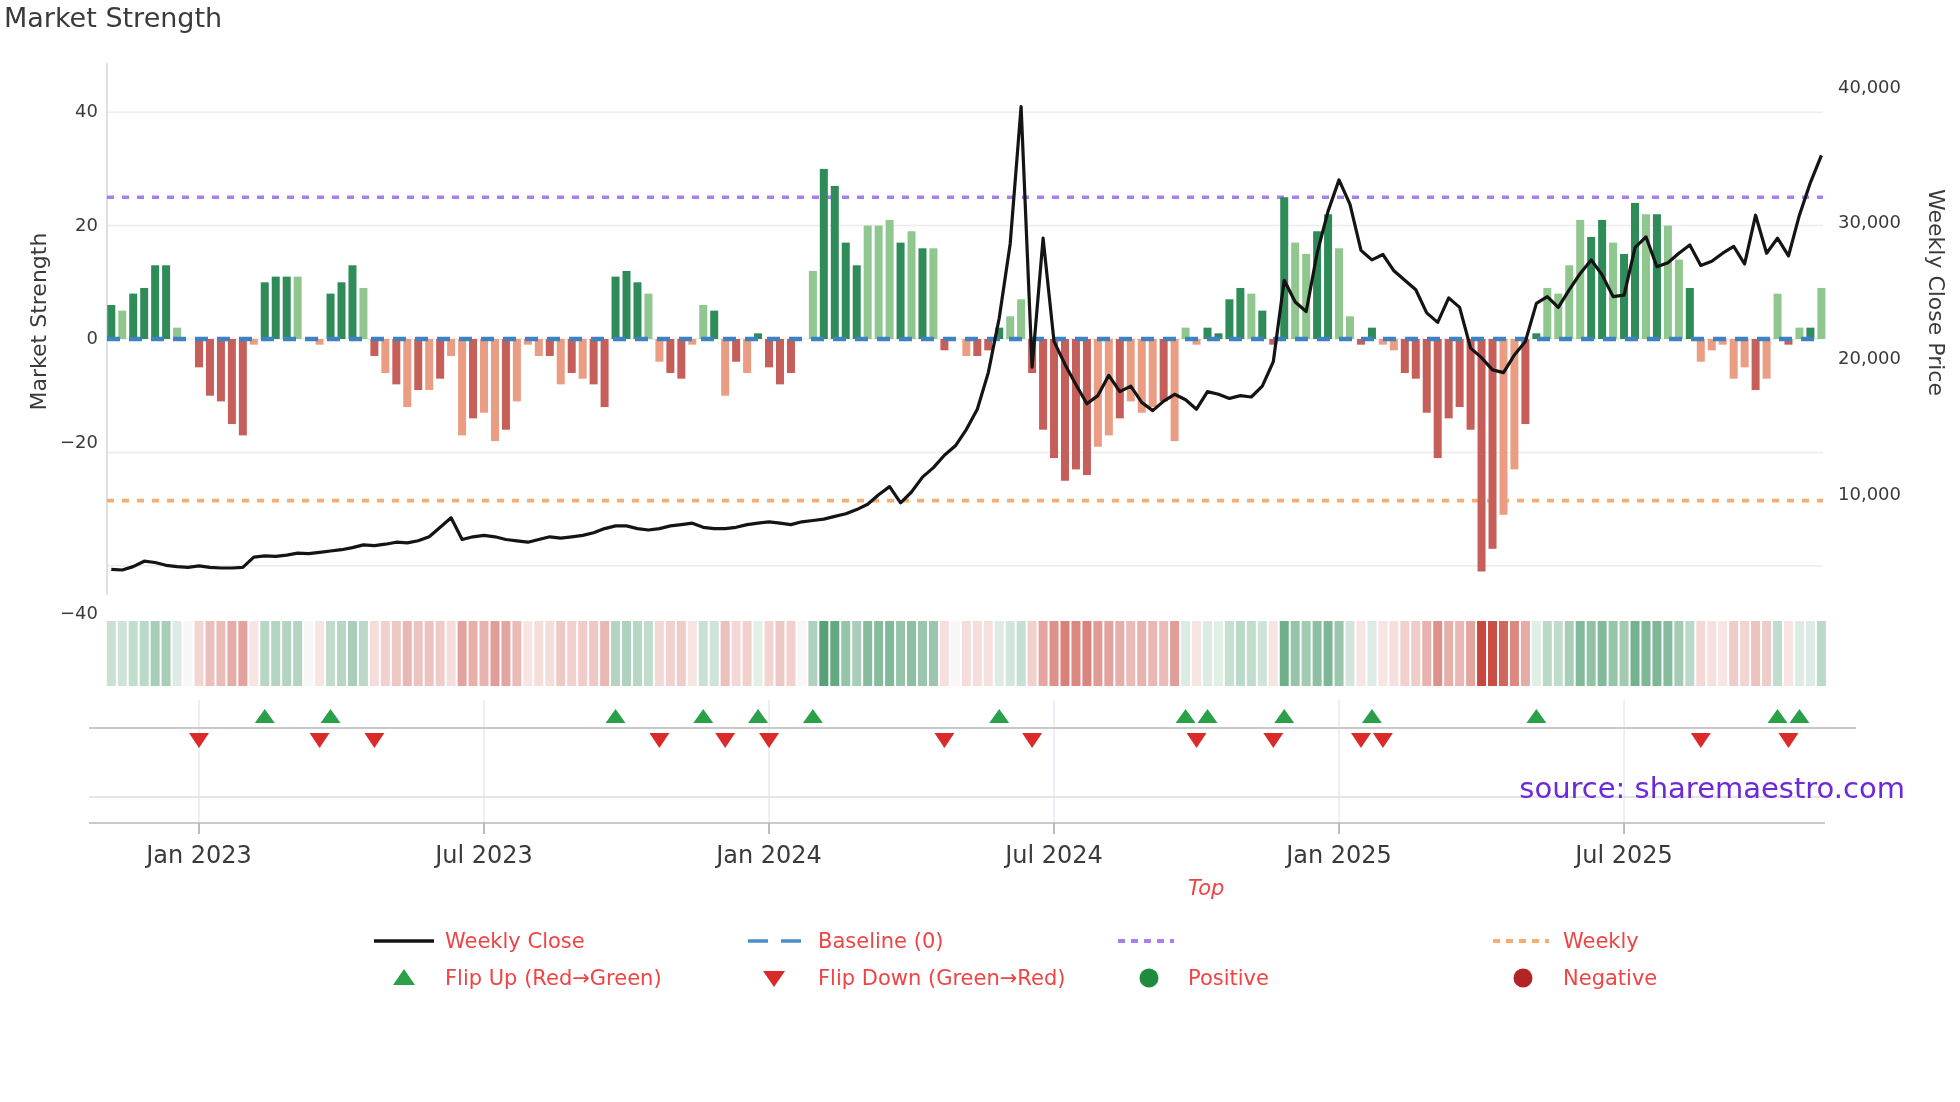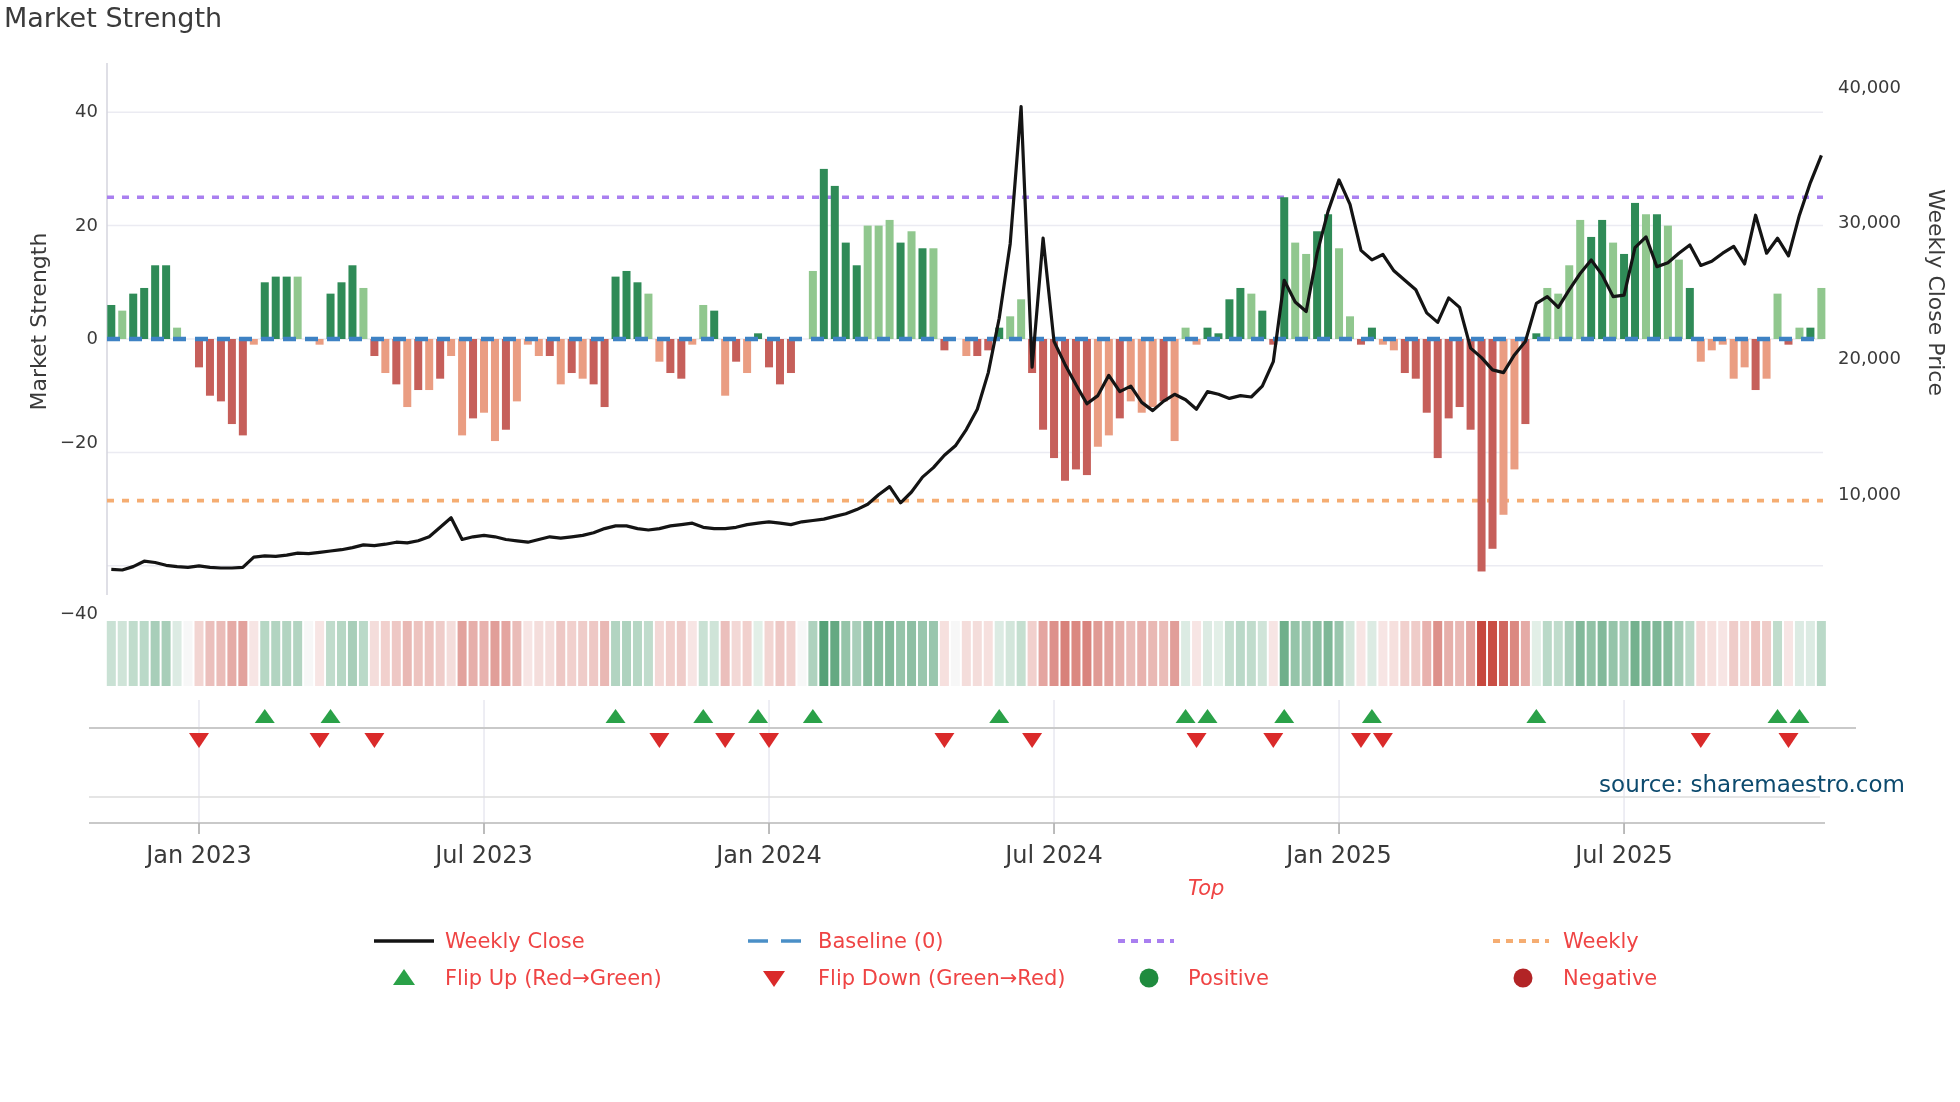--- a/index.html
+++ b/index.html
@@ -6,21 +6,21 @@
   #canvas{position:relative;width:1960px;height:1090px;background:#ffffff;overflow:hidden;
           font-family:"DejaVu Sans","Liberation Sans",sans-serif;color:#3a3a3a;}
   #page-title{position:absolute;left:4px;top:2px;font-size:27px;font-weight:400;color:#3b3b3b;margin:0;}
   .ylabel{position:absolute;font-size:22px;color:#3a3a3a;white-space:nowrap;}
   #ylabel-left{left:-62px;top:309px;width:200px;text-align:center;transform:rotate(-90deg);}
   #ylabel-right{left:1826px;top:280px;width:220px;text-align:center;transform:rotate(90deg);}
   #chart-svg{position:absolute;left:0;top:0;}
   .ticklabel{position:absolute;font-size:18px;color:#3a3a3a;white-space:nowrap;}
   .ticklabel.left{text-align:right;width:70px;}
   .ticklabel.xdate{font-size:24px;text-align:center;width:120px;}
-  #source-text{position:absolute;right:55px;top:771px;font-size:23px;color:#0c4a6e;}
+  #source-text{position:absolute;right:55px;top:771px;font-size:29px;color:#6d28d9;}
   .legend-swatch{position:absolute;}
   .legend-label{position:absolute;font-size:21px;color:#ef4444;white-space:nowrap;}
 </style>
 </head>
 <body>
 
 <div id="canvas">
   <h1 id="page-title">Market Strength</h1>
   <div class="ylabel" id="ylabel-left">Market Strength</div>
   <div class="ylabel" id="ylabel-right">Weekly Close Price</div>

